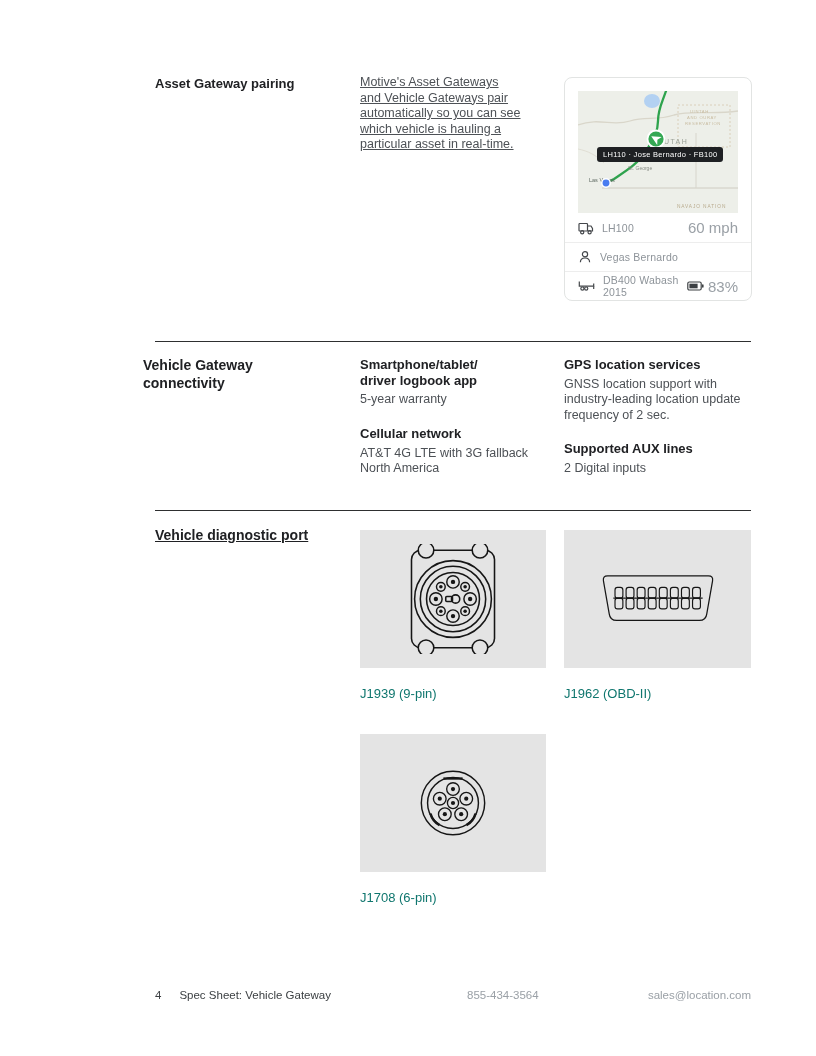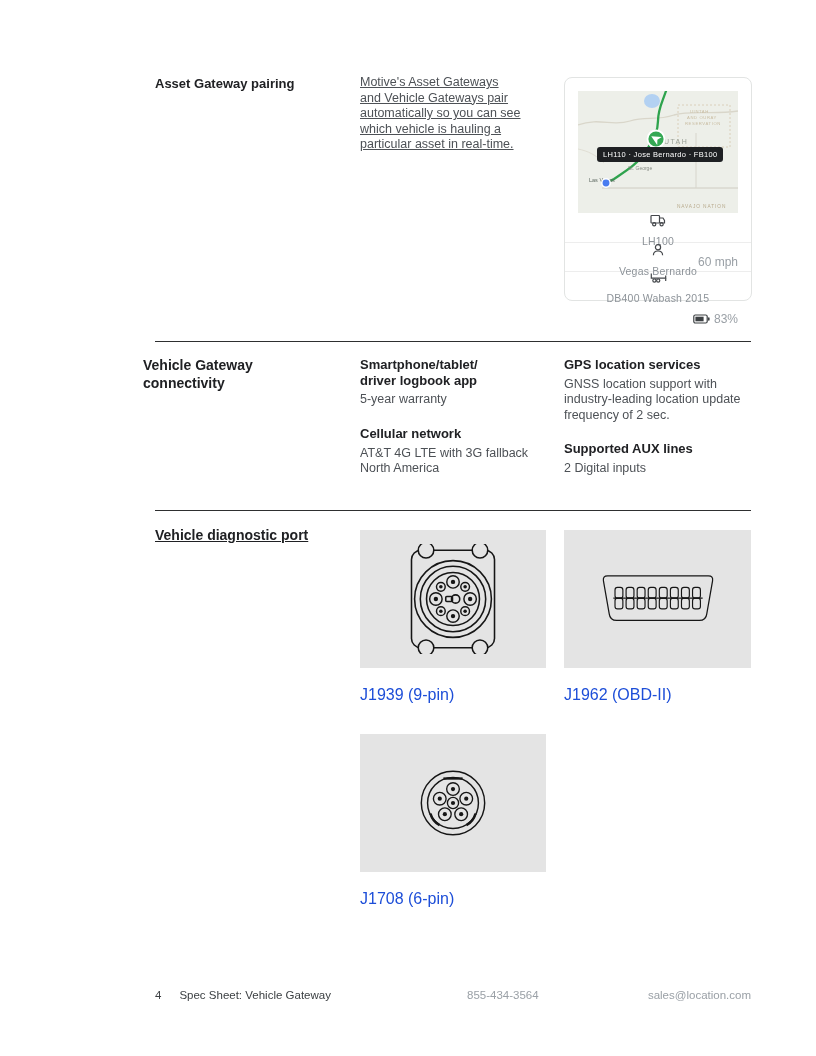--- a/index.html
+++ b/index.html
@@ -19,30 +19,30 @@
   .card {
     left:520px; top:77px; width:188px; height:224px;
     border:1px solid #e2e4e3; border-radius:8px; background:#fff;
   }
   .map { position:relative; margin:13px 13px 0 13px; width:160px; height:122px; background:#bef264; overflow:hidden; }
   .map-tooltip {
     position:absolute; left:19px; top:56px; height:15px; padding:0 6px;
     background:#1e2023; border-radius:3px; color:#ffffff; font-size:7.5px;
     line-height:15px; white-space:nowrap; letter-spacing:.3px;
   }
-  .crow { display:flex; align-items:center; gap:8px; height:29px; padding:0 13px;flex-direction:column; }
+  .crow { display:flex; align-items:center; gap:8px; height:29px; padding:14px 13px; }
   .crow + .crow { border-top:1px solid #ededed; }
   .crow .clabel { font-size:10.5px; color:#8d9399; letter-spacing:.2px; }
   .crow .cright { margin-left:auto; display:flex; align-items:center; gap:4px; }
-  .crow .cvalue { font-size:12px; color:#9aa0a6;text-align:center; }
+  .crow .cvalue { font-size:15px; color:#9aa0a6;text-align:center; }
   .cicon { display:inline-flex; color:#44474b; }
 
   
   .gray-box { background:#e4e4e4; display:flex; align-items:center; justify-content:center; }
-  .caption { font-size:16px; color:#1d4ed8;text-align:center; }
+  .caption { font-size:13px; color:#0f766e;text-align:center; }
   .connector { stroke:#161616; fill:none; stroke-width:1.5; }
 
   
   .footer-left { font-size:11.5px; color:#3c4043; }
   .footer-left .pagenum { display:inline-block; margin-right:18px; }
   .footer-gray { font-size:11.5px; color:#9aa0a6; }
 </style>
 </head>
 <body>
 

